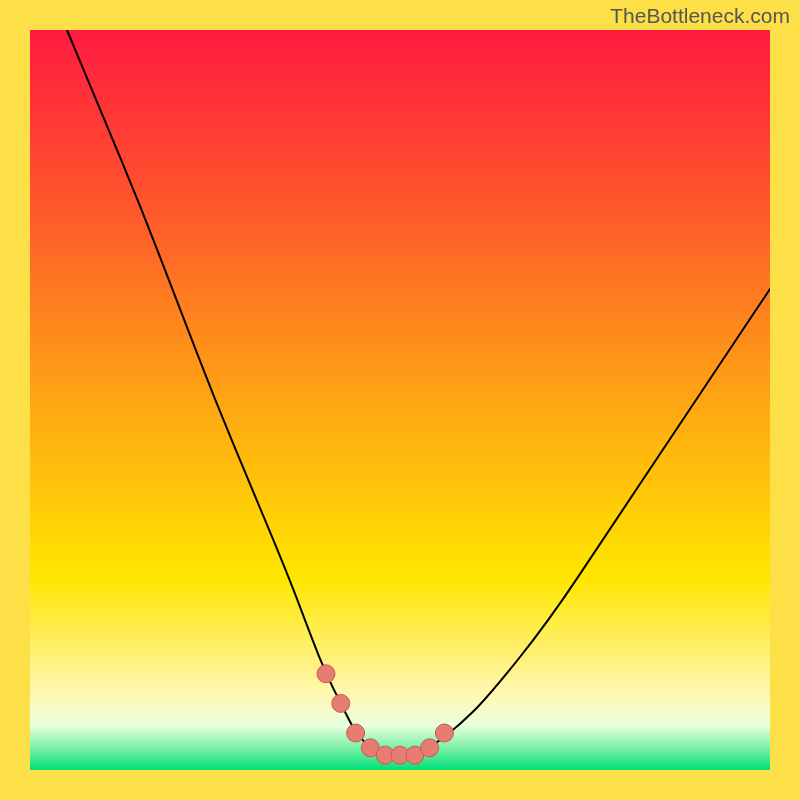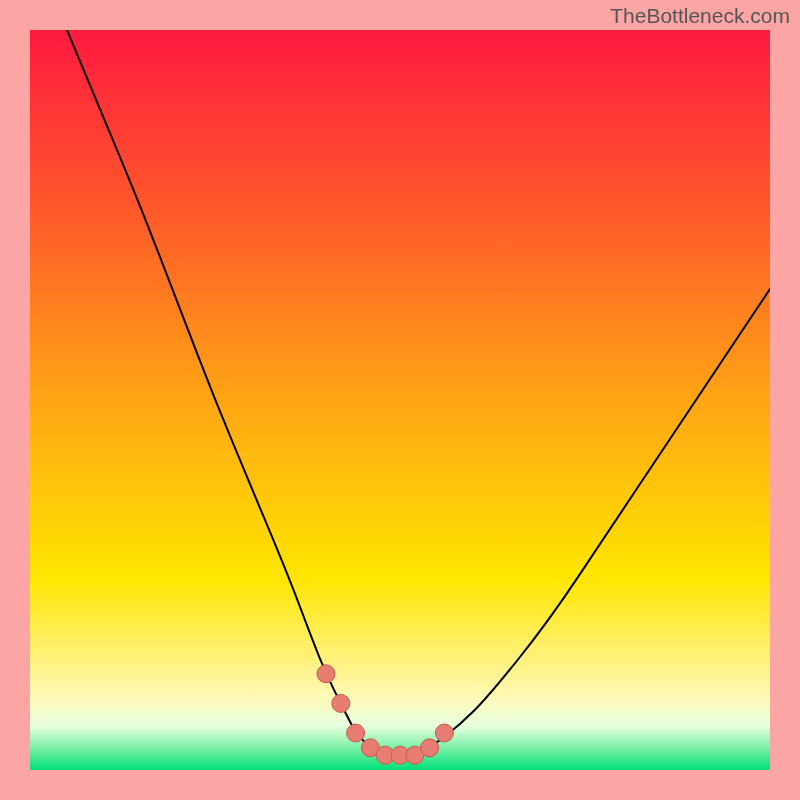--- a/index.html
+++ b/index.html
@@ -10,21 +10,21 @@
     background: #000;
     overflow: hidden;
     font-family: Arial, Helvetica, sans-serif;
   }
   .frame {
     position: absolute;
     left: 0;
     top: 0;
     width: 800px;
     height: 800px;
-    background: #fca5a5;
+    background: #fde047;
   }
   .plot-area {
     position: absolute;
     left: 30px;
     top: 30px;
     width: 740px;
     height: 740px;
     overflow: hidden;
   }
   .gradient {

